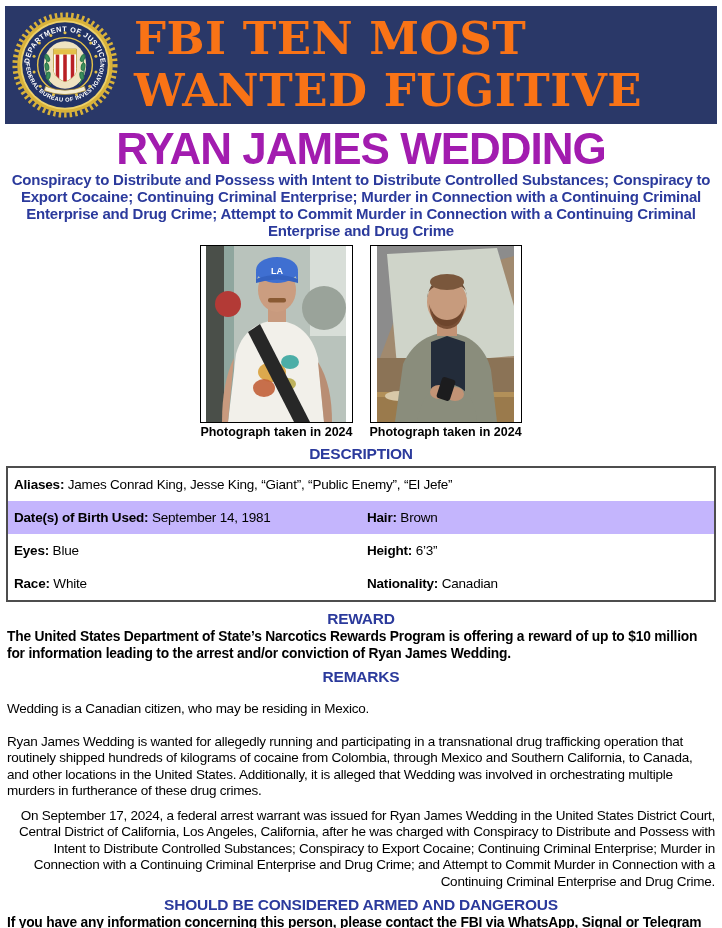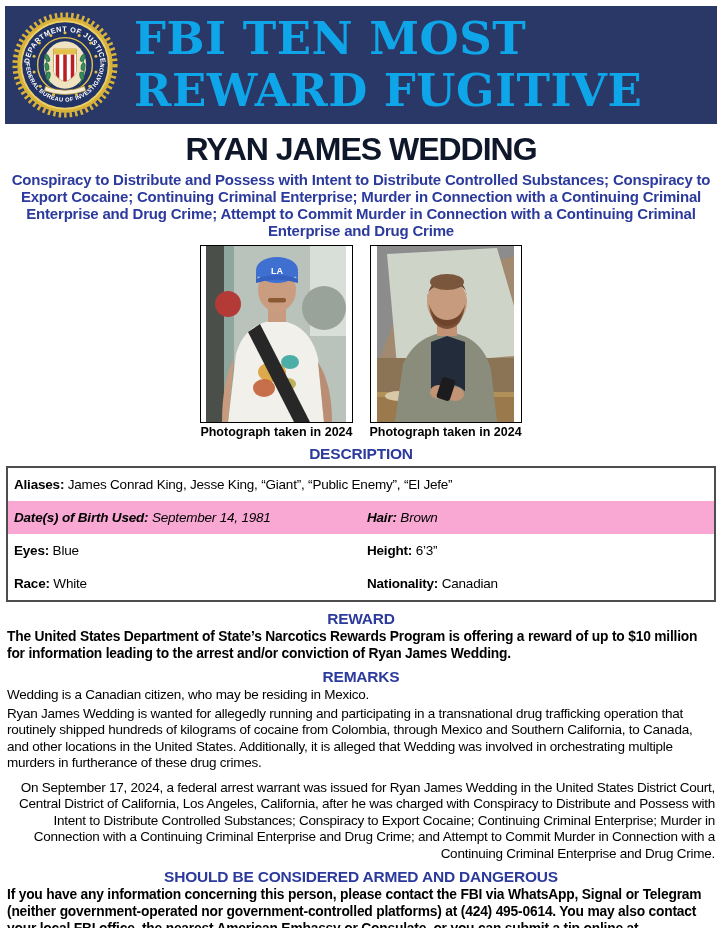--- a/index.html
+++ b/index.html
@@ -15,33 +15,33 @@
     margin: 6px 5px 0 5px;
     height: 118px;
     background: #2a3868;
     display: flex; align-items: center;
   }
   .seal-wrap { margin-left: 7px; width: 106px; height: 106px; flex: 0 0 auto; }
   .banner-title {
     margin-left: 16px;
     font-family: "DejaVu Serif", serif;
     font-weight: bold;
-    color: #0ea5e9;
+    color: #f97316;
     font-size: 45px;
     line-height: 52px;
     letter-spacing: 0.5px;
     white-space: nowrap;
   }
 
   
   .fugitive-name {
     margin-top: 5px;
     text-align: center;
-    color: #0f172a;
-    font-size: 32px;
+    color: #a21caf;
+    font-size: 44px;
     font-weight: 800;
     letter-spacing: -1px;
     line-height: 40px;
   }
   .charges {
     margin: 2px auto 0 auto;
     max-width: 700px;
     text-align: center;
     color: #2b3a9c;
     font-weight: bold;
@@ -81,32 +81,32 @@
     border: 2px solid #4d4d4d;
     font-size: 13.5px;
     letter-spacing: -0.2px;
   }
   .desc-table td {
     padding: 9px 6px;
     height: 15px;
     vertical-align: middle;
     width: 50%;
   }
-  .desc-table tr.stripe { background: #f9a8d4; font-style: italic; }
+  .desc-table tr.stripe { background: #c4b5fd; }
   .lbl { font-weight: bold; }
 
   
   .content { margin: 0 7px; }
   .body-bold {
     font-weight: bold; font-size: 13.8px; line-height: 17px; letter-spacing: -0.2px;
     margin-top: 1px;
   }
   .body-reg {
     font-size: 13.5px; line-height: 16.5px; letter-spacing: -0.25px;
-    margin-top: 2px;
+    margin-top: 16px;
   }
   .caution-p + .caution-p { margin-top: 8px; text-align: right; }
 </style>
 </head>
 <body>
 
 <div class="banner">
   <div class="seal-wrap">
     <svg viewBox="0 0 120 120" width="106" height="106" xmlns="http://www.w3.org/2000/svg">
 
@@ -169,21 +169,21 @@
           <rect x="66.5" y="48" width="4" height="31" fill="#b92025"></rect>
           <rect x="47" y="42" width="26" height="6" fill="#e3c14a"></rect>
         </g>
       </g>
 
       <path d="M38,84 q22,9 44,0 l1.5,5 q-23.5,9 -47,0 Z" fill="#f3ead0" stroke="#b08f2c" stroke-width="0.8"></path>
     </svg>
   </div>
   <div class="banner-title">
     <div>FBI TEN MOST</div>
-    <div>REWARD FUGITIVE</div>
+    <div>WANTED FUGITIVE</div>
   </div>
 </div>
 
 <div class="fugitive-name">RYAN JAMES WEDDING</div>
 <div class="charges">Conspiracy to Distribute and Possess with Intent to Distribute Controlled Substances; Conspiracy to Export Cocaine; Continuing Criminal Enterprise; Murder in Connection with a Continuing Criminal Enterprise and Drug Crime; Attempt to Commit Murder in Connection with a Continuing Criminal Enterprise and Drug Crime</div>
 
 <div class="photos">
   <div class="photo-box">
     <span class="photo-frame">
       <svg width="140" height="176" viewBox="0 0 140 176" xmlns="http://www.w3.org/2000/svg">

